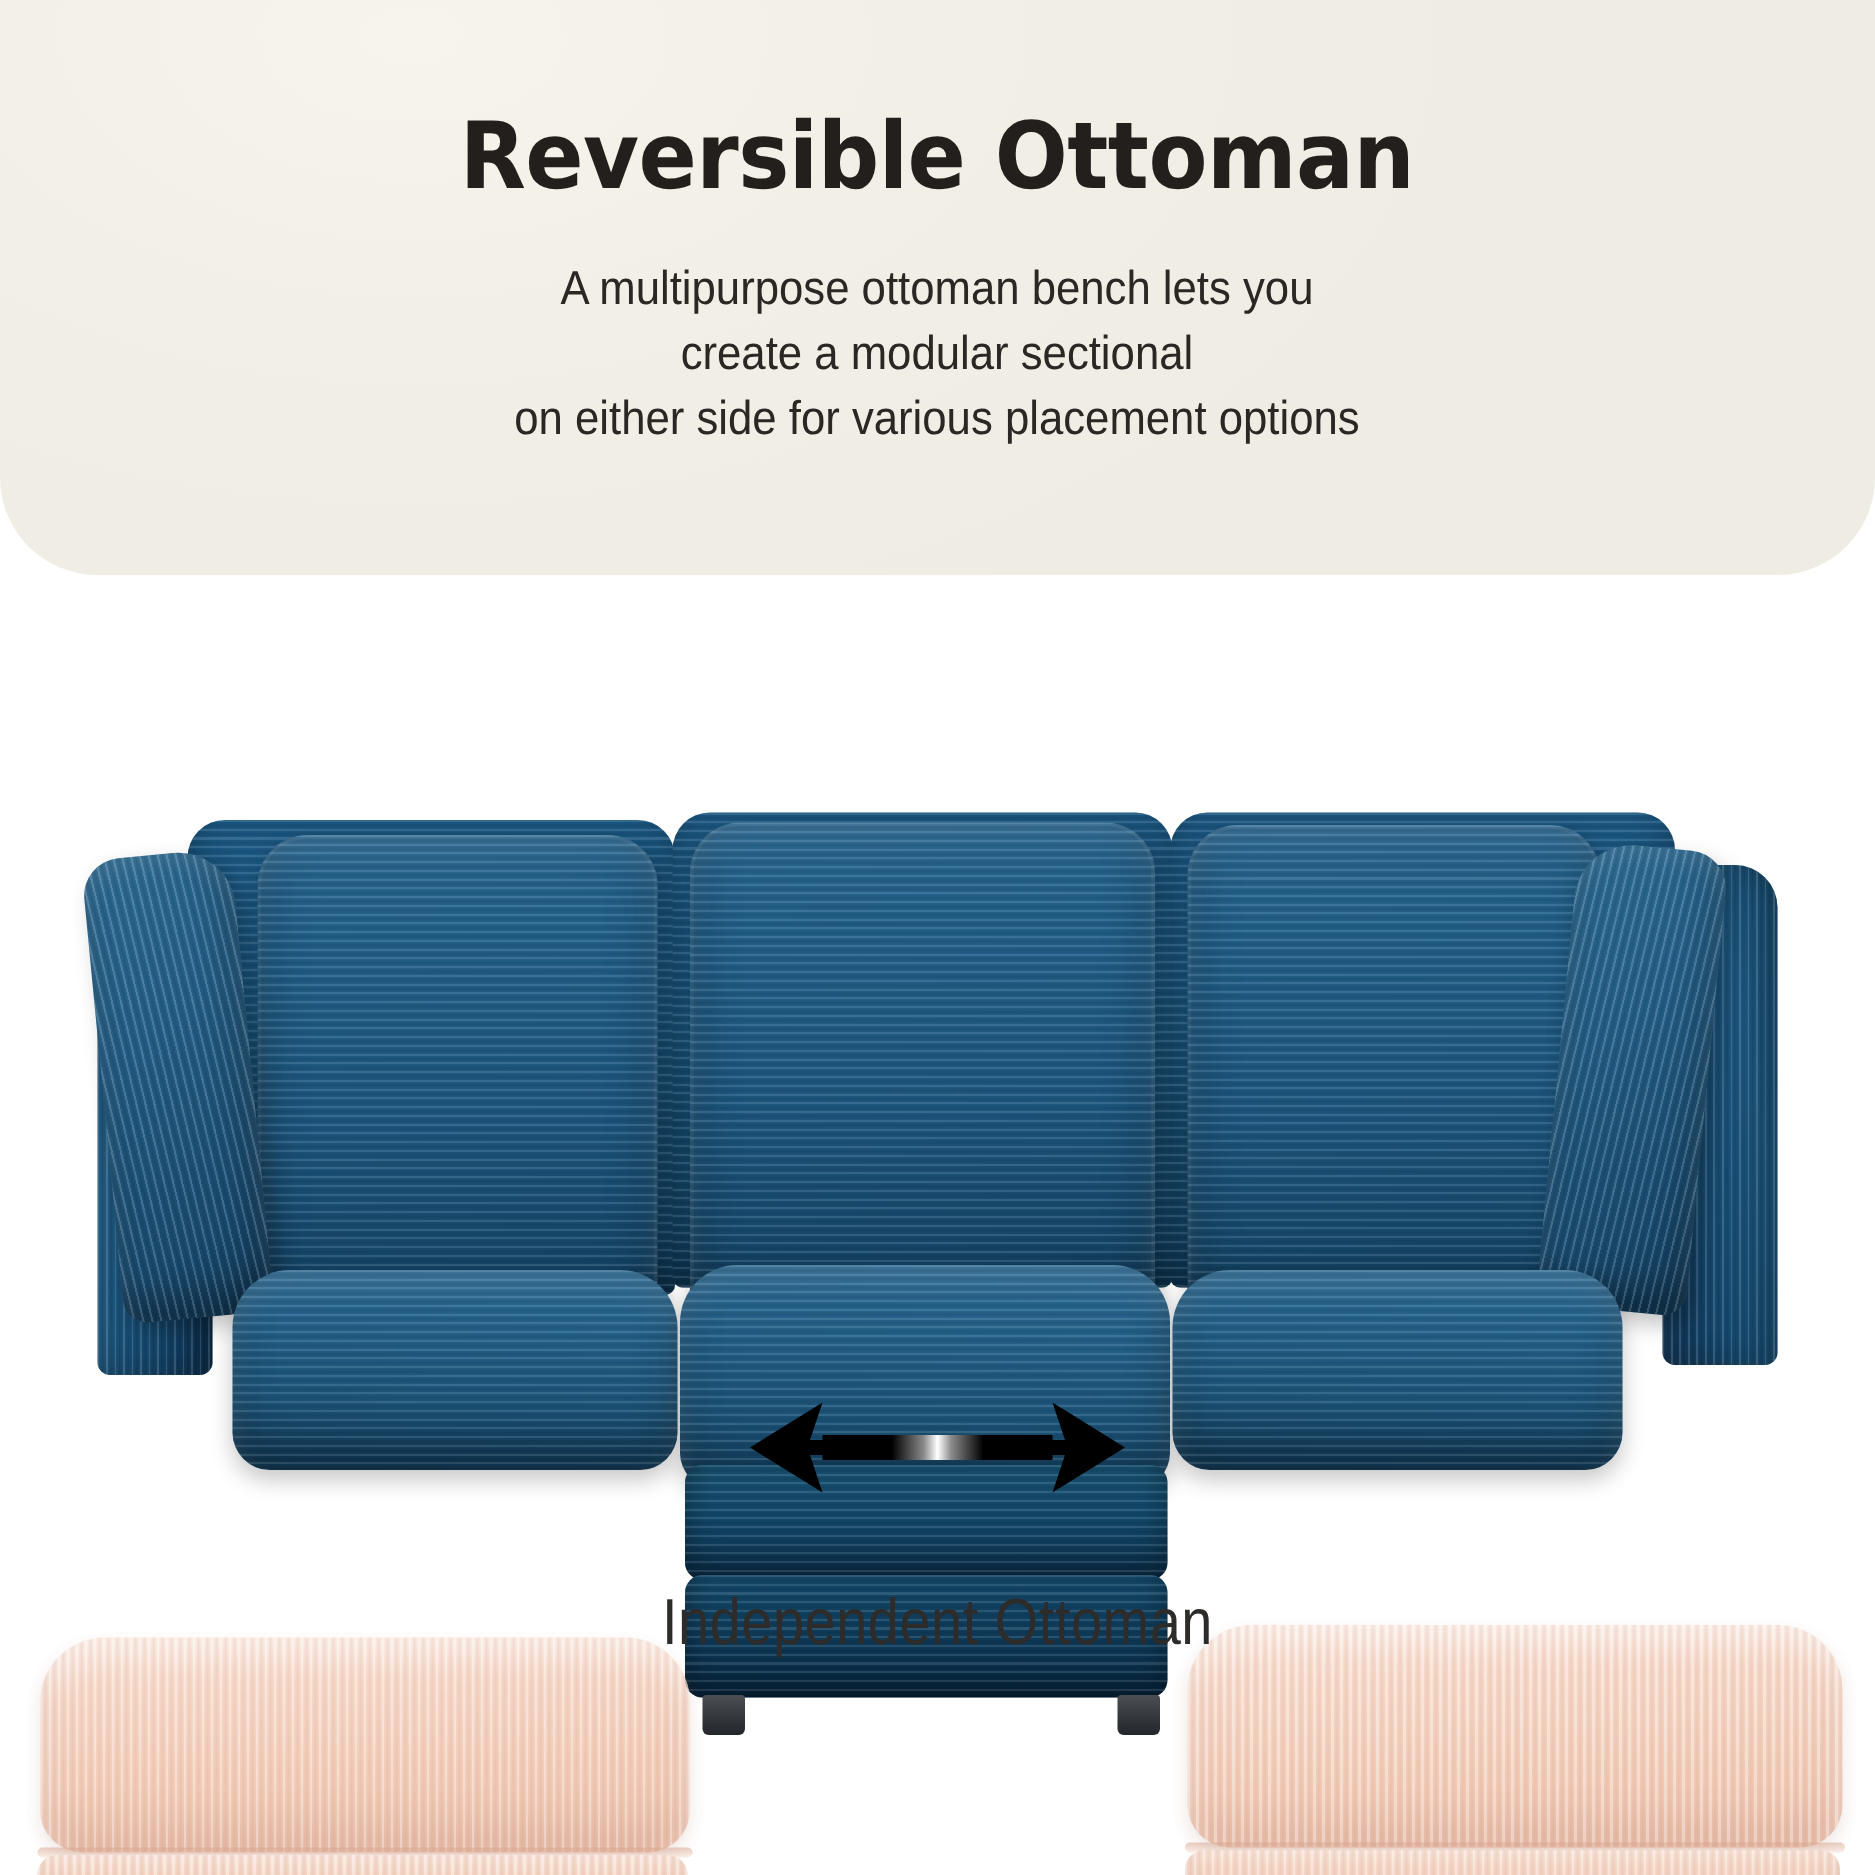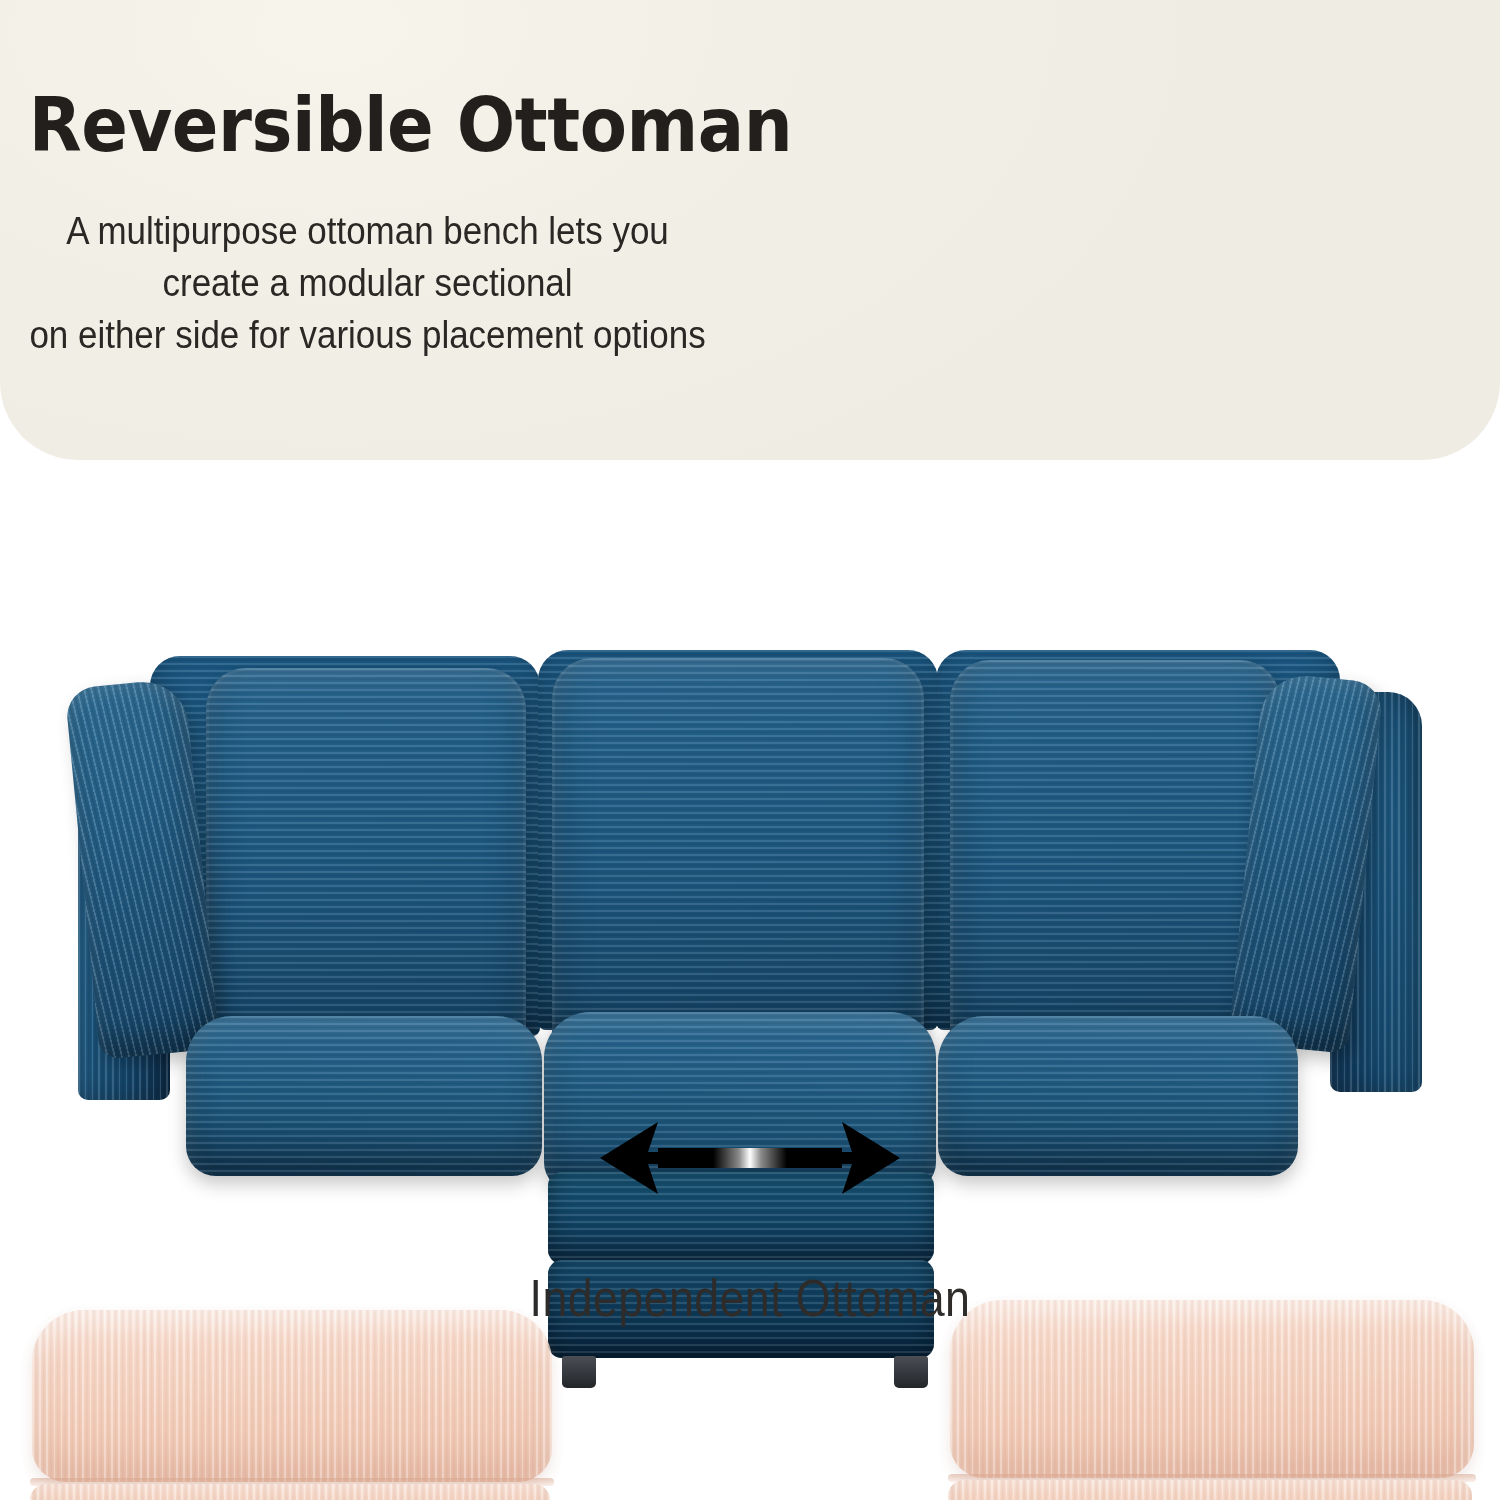--- a/index.html
+++ b/index.html
@@ -19,21 +19,21 @@
     width:1500px; height:460px;
     background:
       radial-gradient(ellipse 900px 520px at 22% 6%, #f7f4ec 0%, #f2efe6 45%, #efece3 100%);
     border-bottom-left-radius:78px;
     border-bottom-right-radius:78px;
   }
   #banner-inner {
     position:absolute;
     left:0; top:0; width:1500px; height:460px;
     display:flex; flex-direction:column;
-    align-items:flex-start;
+    align-items:center;
     padding-top:86px;
   }
   #headline {
     font-family:"DejaVu Sans", sans-serif;
     font-weight:700;
     font-size:74px;
     letter-spacing:-0.5px;
     color:#231f1c;
     line-height:1.06;
     text-align:center;

